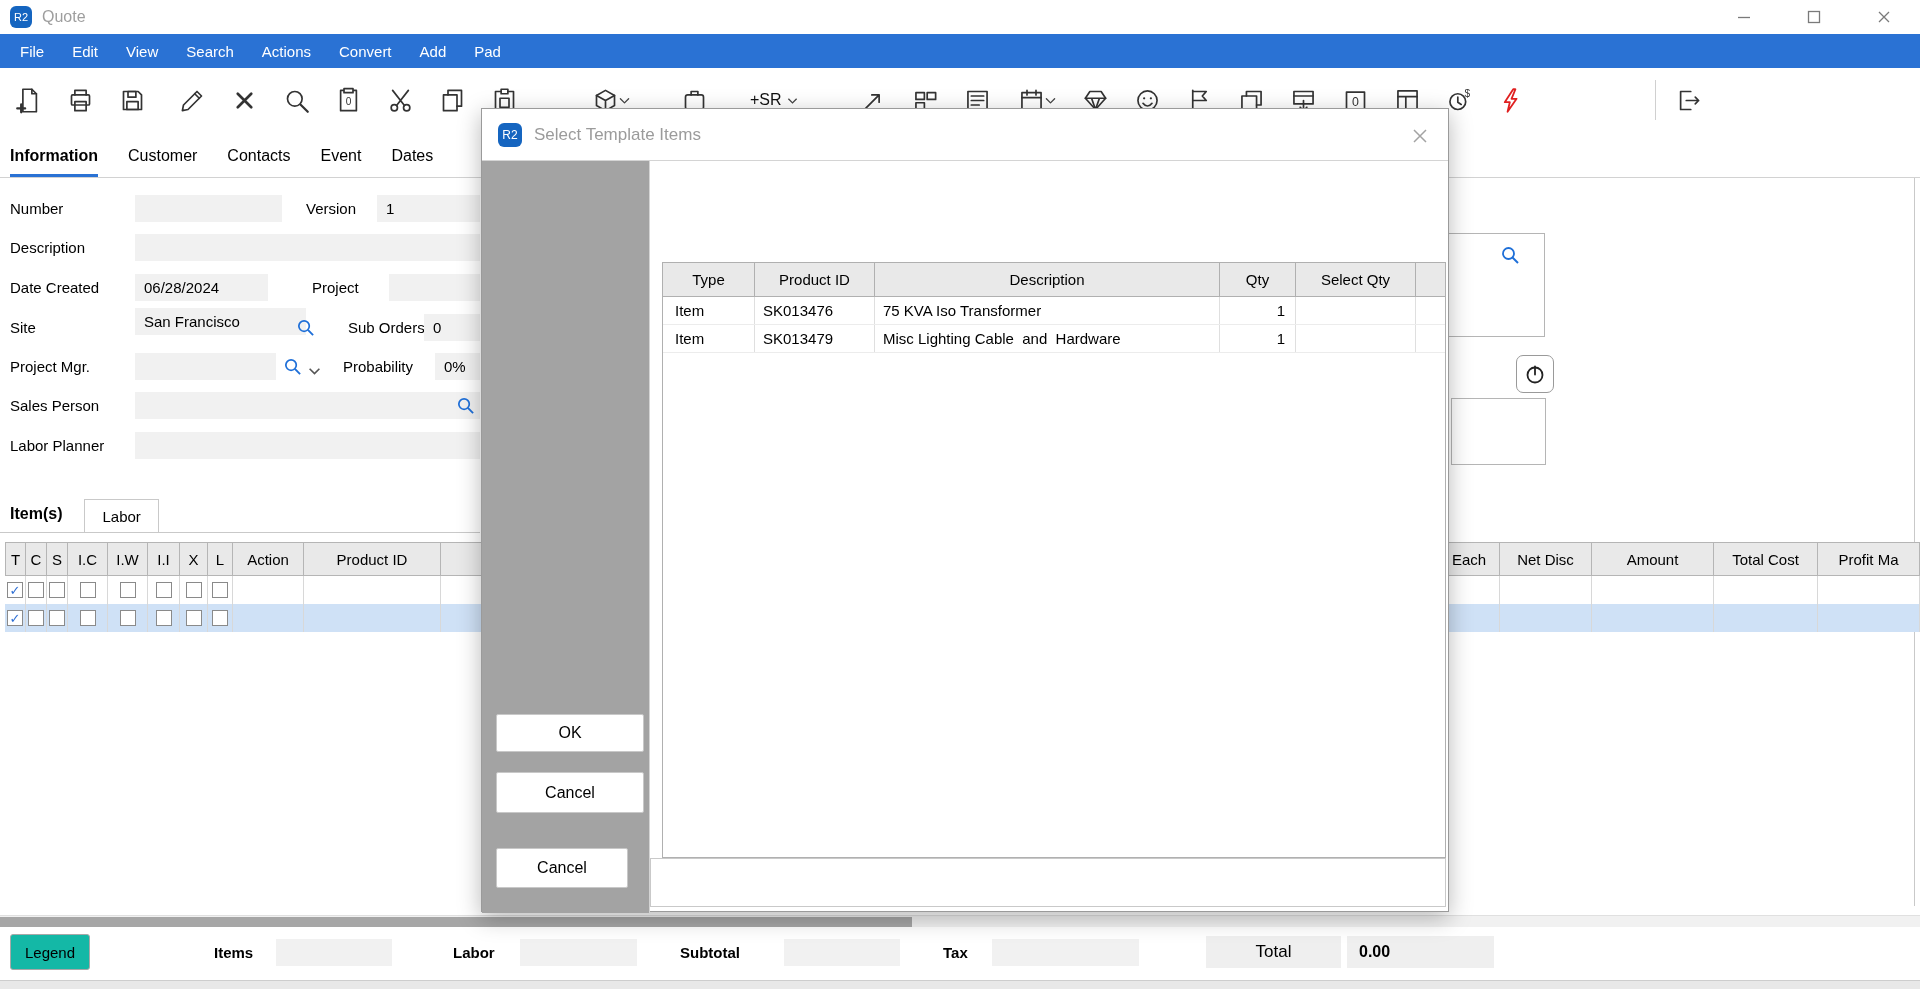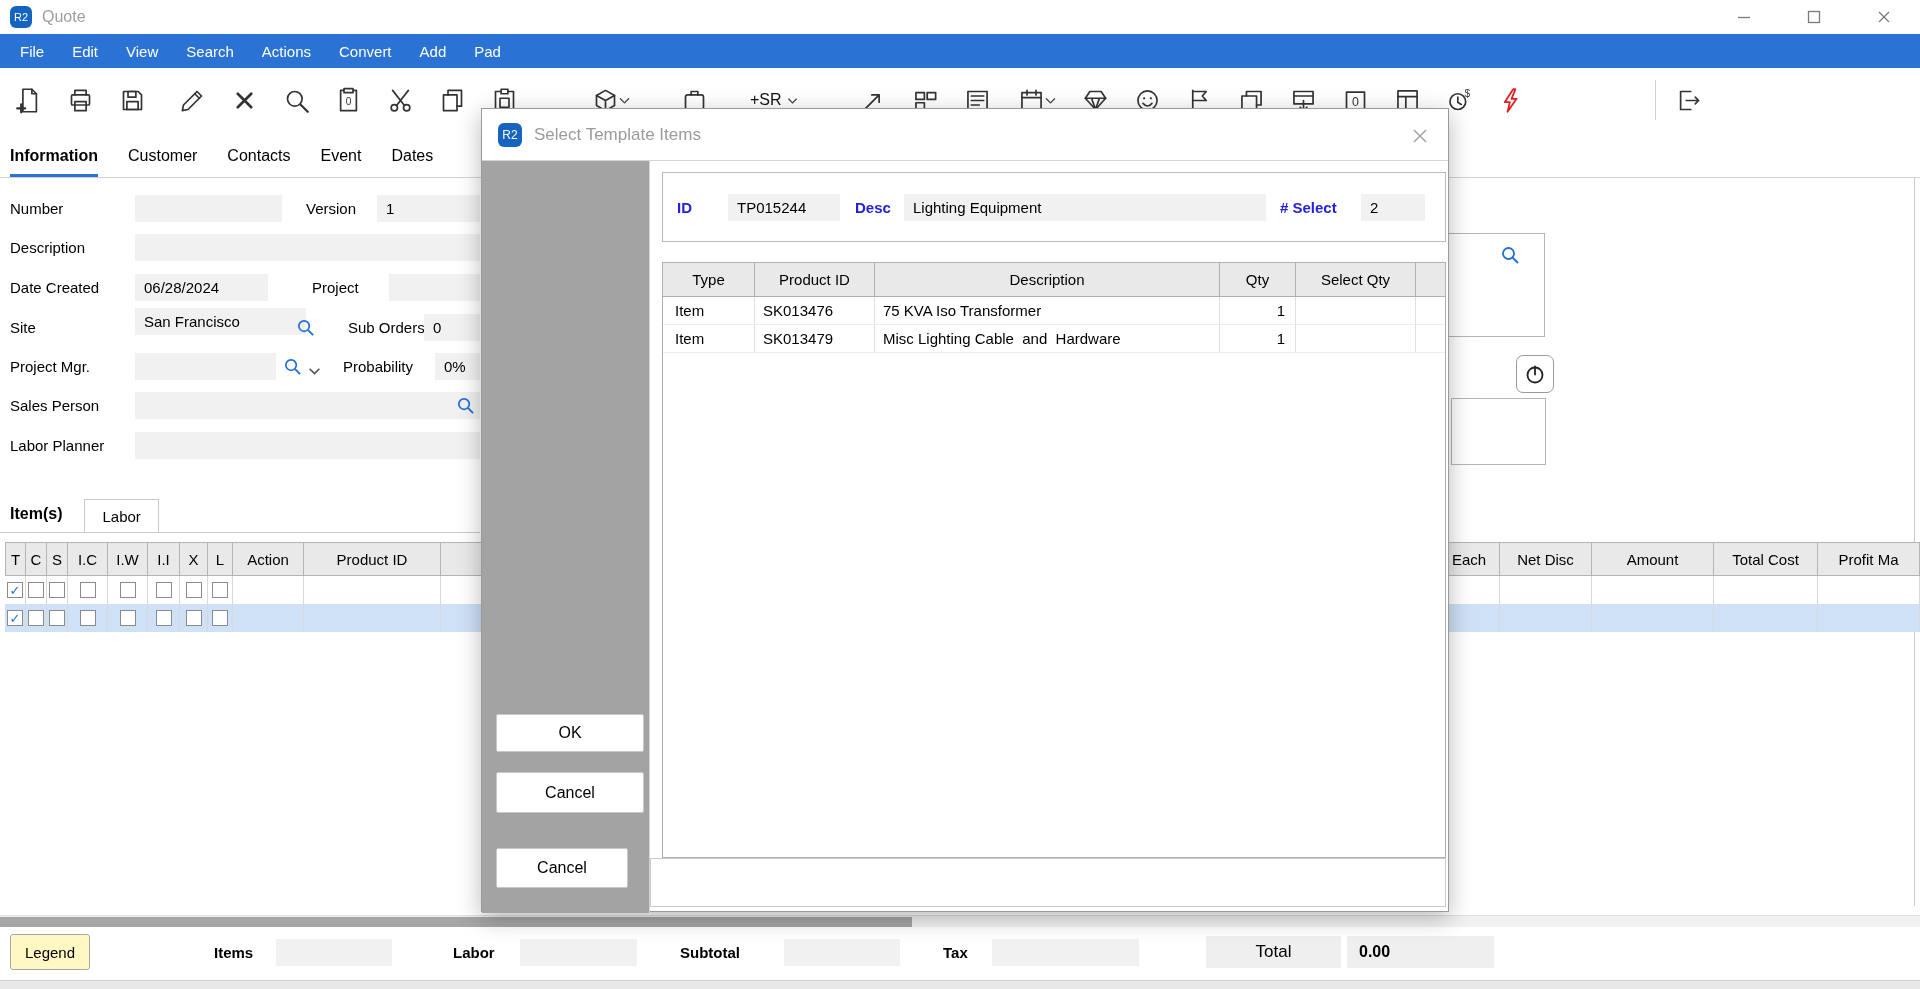--- a/index.html
+++ b/index.html
@@ -51,21 +51,21 @@
   .grid-row.selected{background:#cfe1f6}
   .gc{border-right:1px solid #d8d8d8;display:flex;align-items:center;justify-content:center;flex:none}
   .cb{width:16px;height:16px;background:#fff;border:1px solid #8a8a8a;display:flex;align-items:center;justify-content:center;font-size:13px;font-weight:bold;color:#2e6fd4}
   .cb.checked::after{content:"\2713"}
 
   
   .hscroll{position:absolute;left:0;top:915px;width:1920px;height:12px;background:#f1f1f1;border-top:1px solid #e0e0e0}
   .hthumb{position:absolute;left:0;top:1px;width:912px;height:10px;background:#a6a6a6}
   .footer{position:absolute;left:0;top:931px;width:100%;height:46px;background:#fff}
   .fl-label{position:absolute;font-size:15px;font-weight:bold;white-space:nowrap}
-  .legend-btn{position:absolute;left:10px;top:3px;width:80px;height:36px;border:1px solid #a8a8a8;border-radius:3px;background:#fef9c3;font-size:15px;display:flex;align-items:center;justify-content:center}
+  .legend-btn{position:absolute;left:10px;top:3px;width:80px;height:36px;border:1px solid #a8a8a8;border-radius:3px;background:#14b8a6;font-size:15px;display:flex;align-items:center;justify-content:center}
   .total-box{position:absolute;top:5px;height:32px;background:#efefef;display:flex;align-items:center}
   .bottom-strip{position:absolute;left:0;top:980px;width:100%;height:9px;background:#e8e8e8;border-top:1px solid #cdcdcd}
 
   
   .rp-box{position:absolute;background:#fff;border:1px solid #b5b5b5}
   .right-edge{position:absolute;left:1914px;top:178px;width:1px;height:728px;background:#c9c9c9}
   .power-btn{position:absolute;left:1516px;top:355px;width:38px;height:38px;border:1px solid #9a9a9a;border-radius:7px;background:#fff;display:flex;align-items:center;justify-content:center}
   .power-btn svg{width:24px;height:24px;stroke:#222;fill:none;stroke-width:1.8;stroke-linecap:round}
 
   
@@ -519,28 +519,20 @@
           </svg>
         </span>
     </div>
 
     <div class="dlg-left">
       <button class="dlg-btn" style="top:553px">OK</button>
       <button class="dlg-btn" style="top:611px;height:41px">Cancel</button>
       <button class="dlg-btn" style="top:687px;width:132px;height:40px">Cancel</button>
     </div>
 
-    <div class="dlg-fieldset">
-      <span class="blue-label" style="left:14px;top:26px">ID</span>
-      <div class="dfield" style="left:65px;width:112px">TP015244</div>
-      <span class="blue-label" style="left:192px;top:26px">Desc</span>
-      <div class="dfield" style="left:241px;width:362px">Lighting Equipment</div>
-      <span class="blue-label" style="left:617px;top:26px"># Select</span>
-      <div class="dfield" style="left:698px;width:64px">2</div>
-    </div>
 
     <div class="dlg-table">
       <div class="dth">
         <div style="width:92px">Type</div>
         <div style="width:120px">Product ID</div>
         <div style="width:345px">Description</div>
         <div style="width:76px">Qty</div>
         <div style="width:120px">Select Qty</div>
         <div></div>
       </div>

